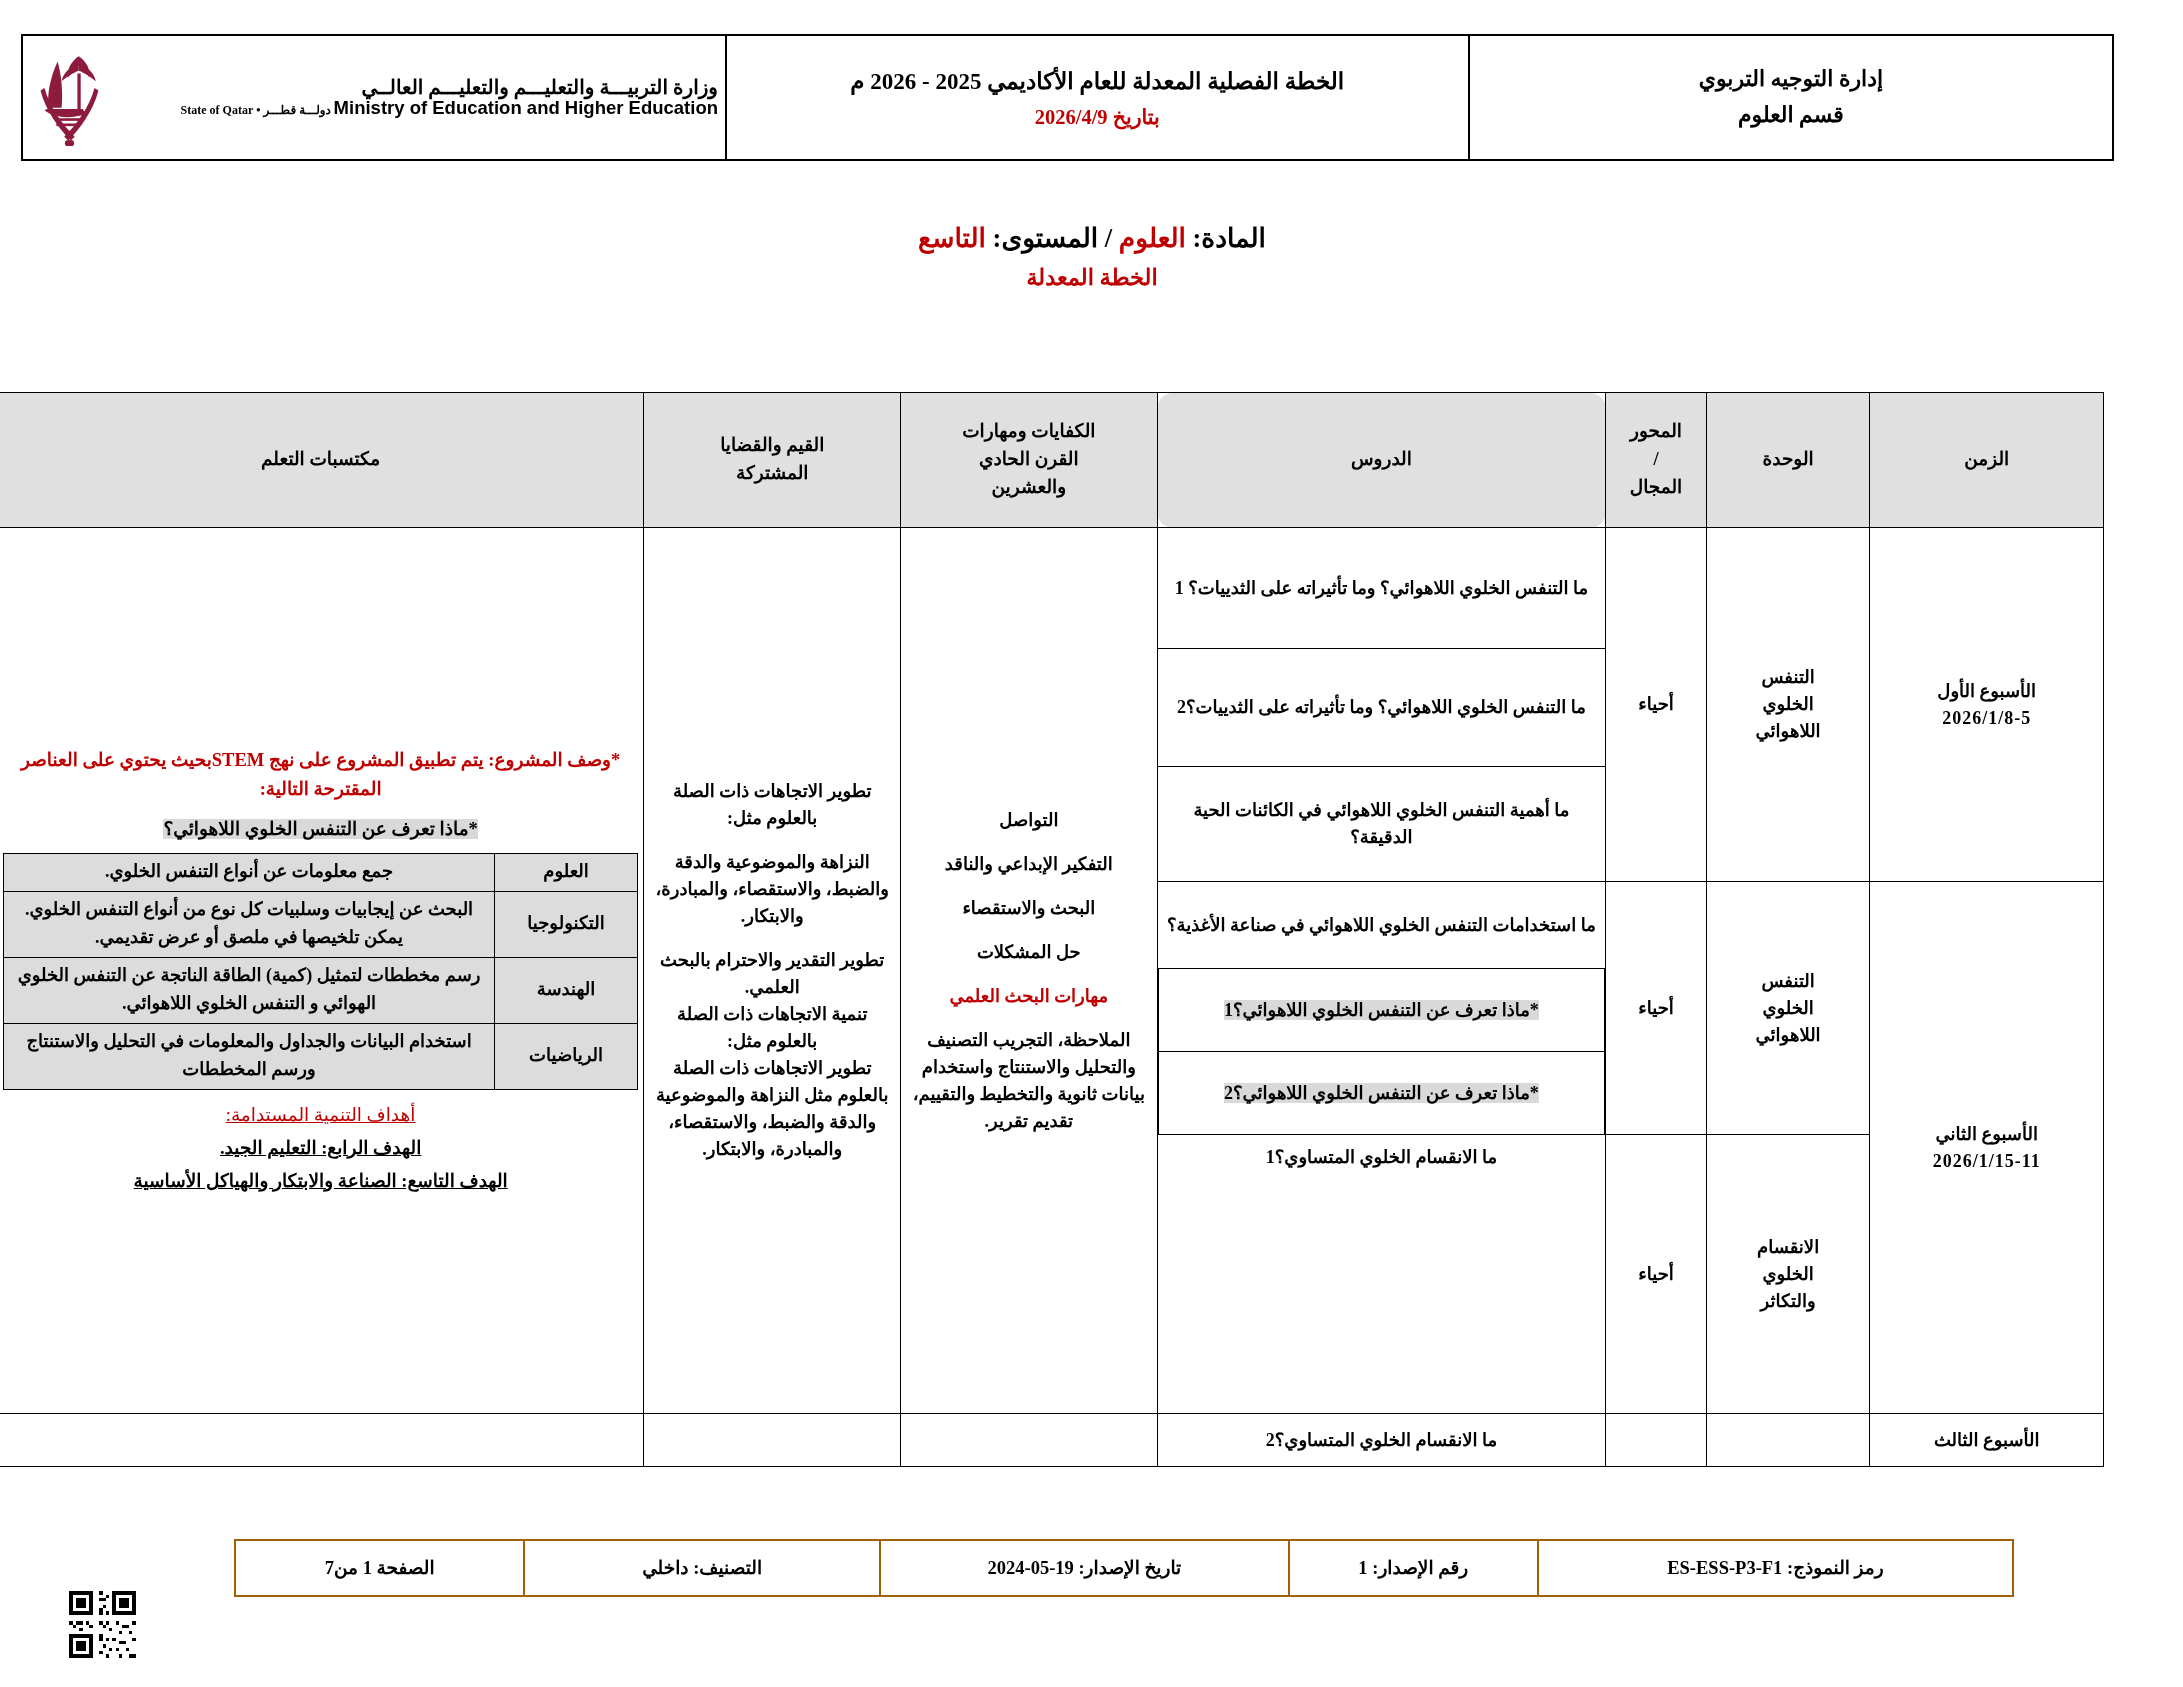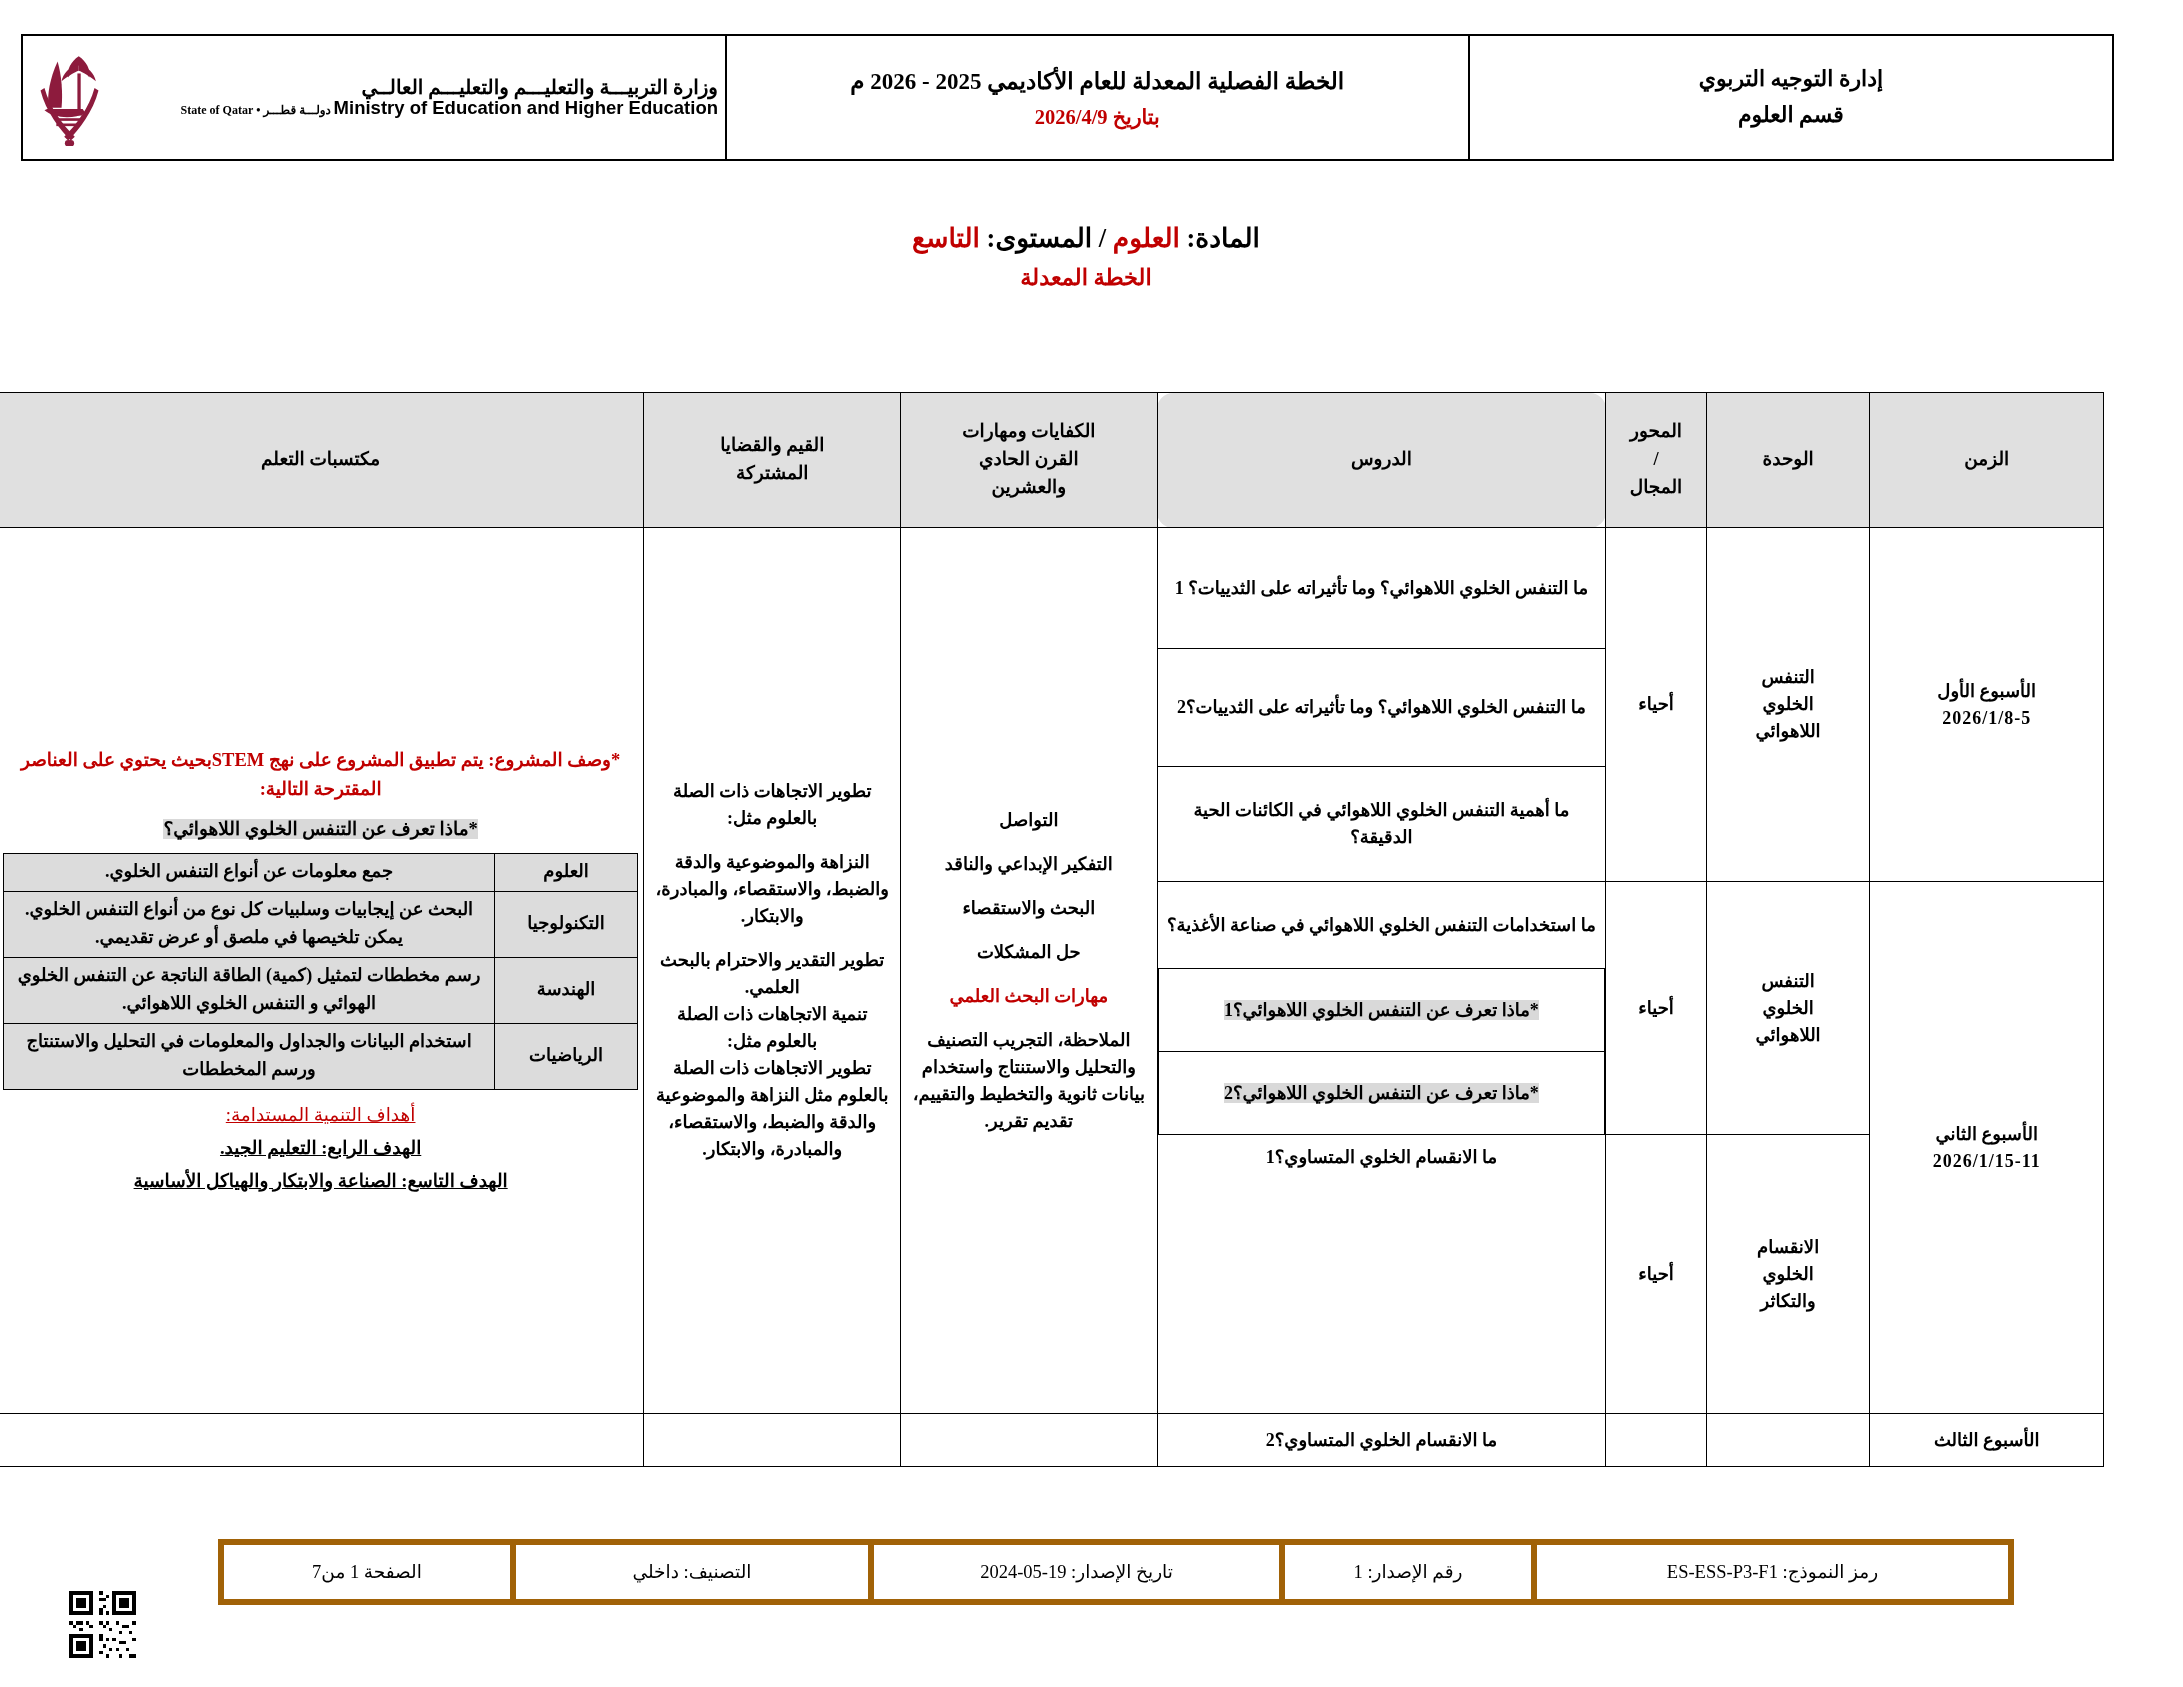--- a/index.html
+++ b/index.html
@@ -88,21 +88,21 @@
     font-weight: bold;
     text-align: left;
     white-space: nowrap;
   }
   .emblem { flex: 0 0 auto; }
 
   
   .titles {
     position: absolute;
     top: 218px;
-    right: 75px;
+    right: 69px;
     width: 2044px;
     text-align: center;
   }
   .title-line {
     font-size: 26.5px;
     font-weight: bold;
     line-height: 1.55;
   }
   .red { color: #c00000; }
   .t-plan {
@@ -235,26 +235,26 @@
   
   .footer-table {
     position: absolute;
     top: 1539px;
     right: 169px;
     width: 1780px;
     border-collapse: collapse;
     table-layout: fixed;
   }
   .footer-table td {
-    border: 6px solid #a16207;
+    border: 2px solid #a16207;
     text-align: center;
     vertical-align: middle;
     height: 49px;
     font-size: 18.5px;
-    font-weight: normal;
+    font-weight: bold;
     padding: 2.6px 4px;
   }
   .f-code   { width: 463px; }
   .f-issno  { width: 238px; }
   .f-issdt  { width: 397px; }
   .f-class  { width: 344px; }
   .f-page   { width: 278px; }
 
   .qr {
     position: absolute;

